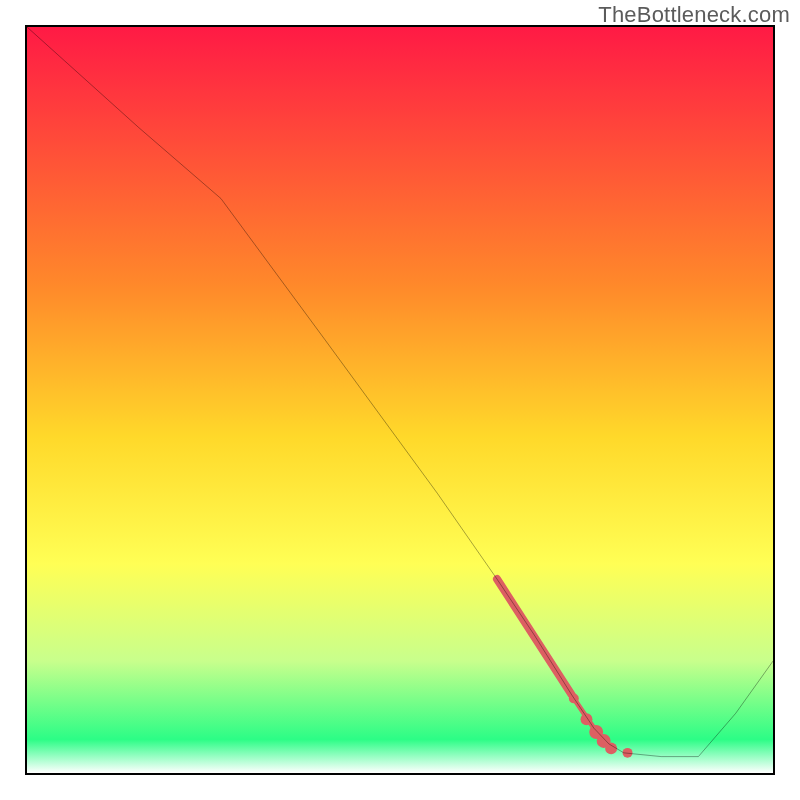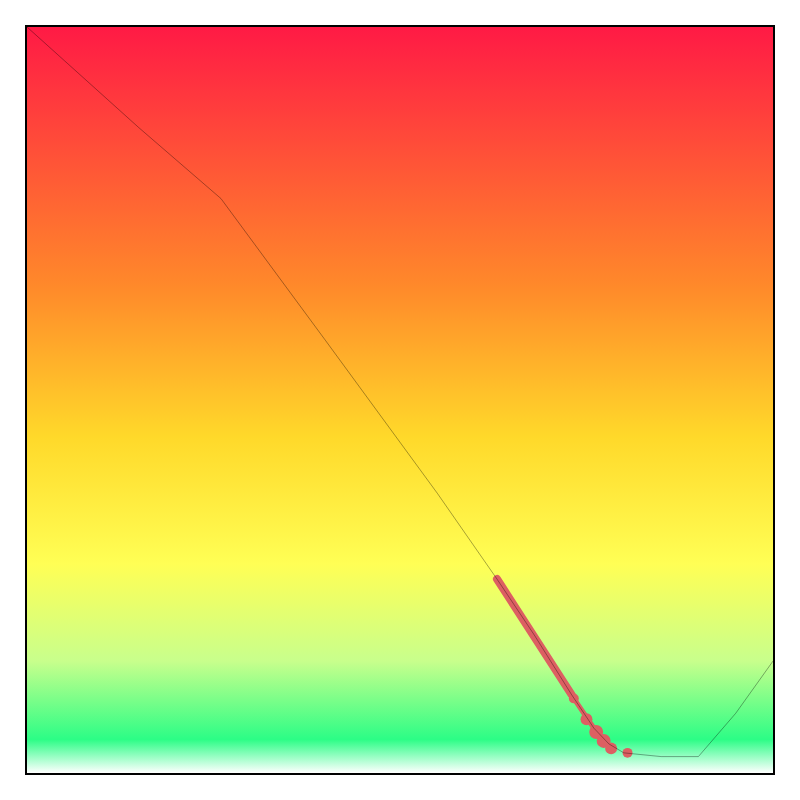--- a/index.html
+++ b/index.html
@@ -49,20 +49,21 @@
     width: 100%;
     height: 100%;
     display: block;
   }
 </style>
 </head>
 <body>
 
 <div class="frame">
 
+  <div class="branding">TheBottleneck.com</div>
 
   <div class="plot">
 
     <svg class="bg" viewBox="0 0 100 100" preserveAspectRatio="none">
       <defs>
         <linearGradient id="vert" x1="0" y1="0" x2="0" y2="1">
             <stop offset="0%" stop-color="#ff1a45"></stop>
             <stop offset="35%" stop-color="#ff8a2a"></stop>
             <stop offset="55.00000000000001%" stop-color="#ffd92a"></stop>
             <stop offset="72%" stop-color="#ffff55"></stop>

